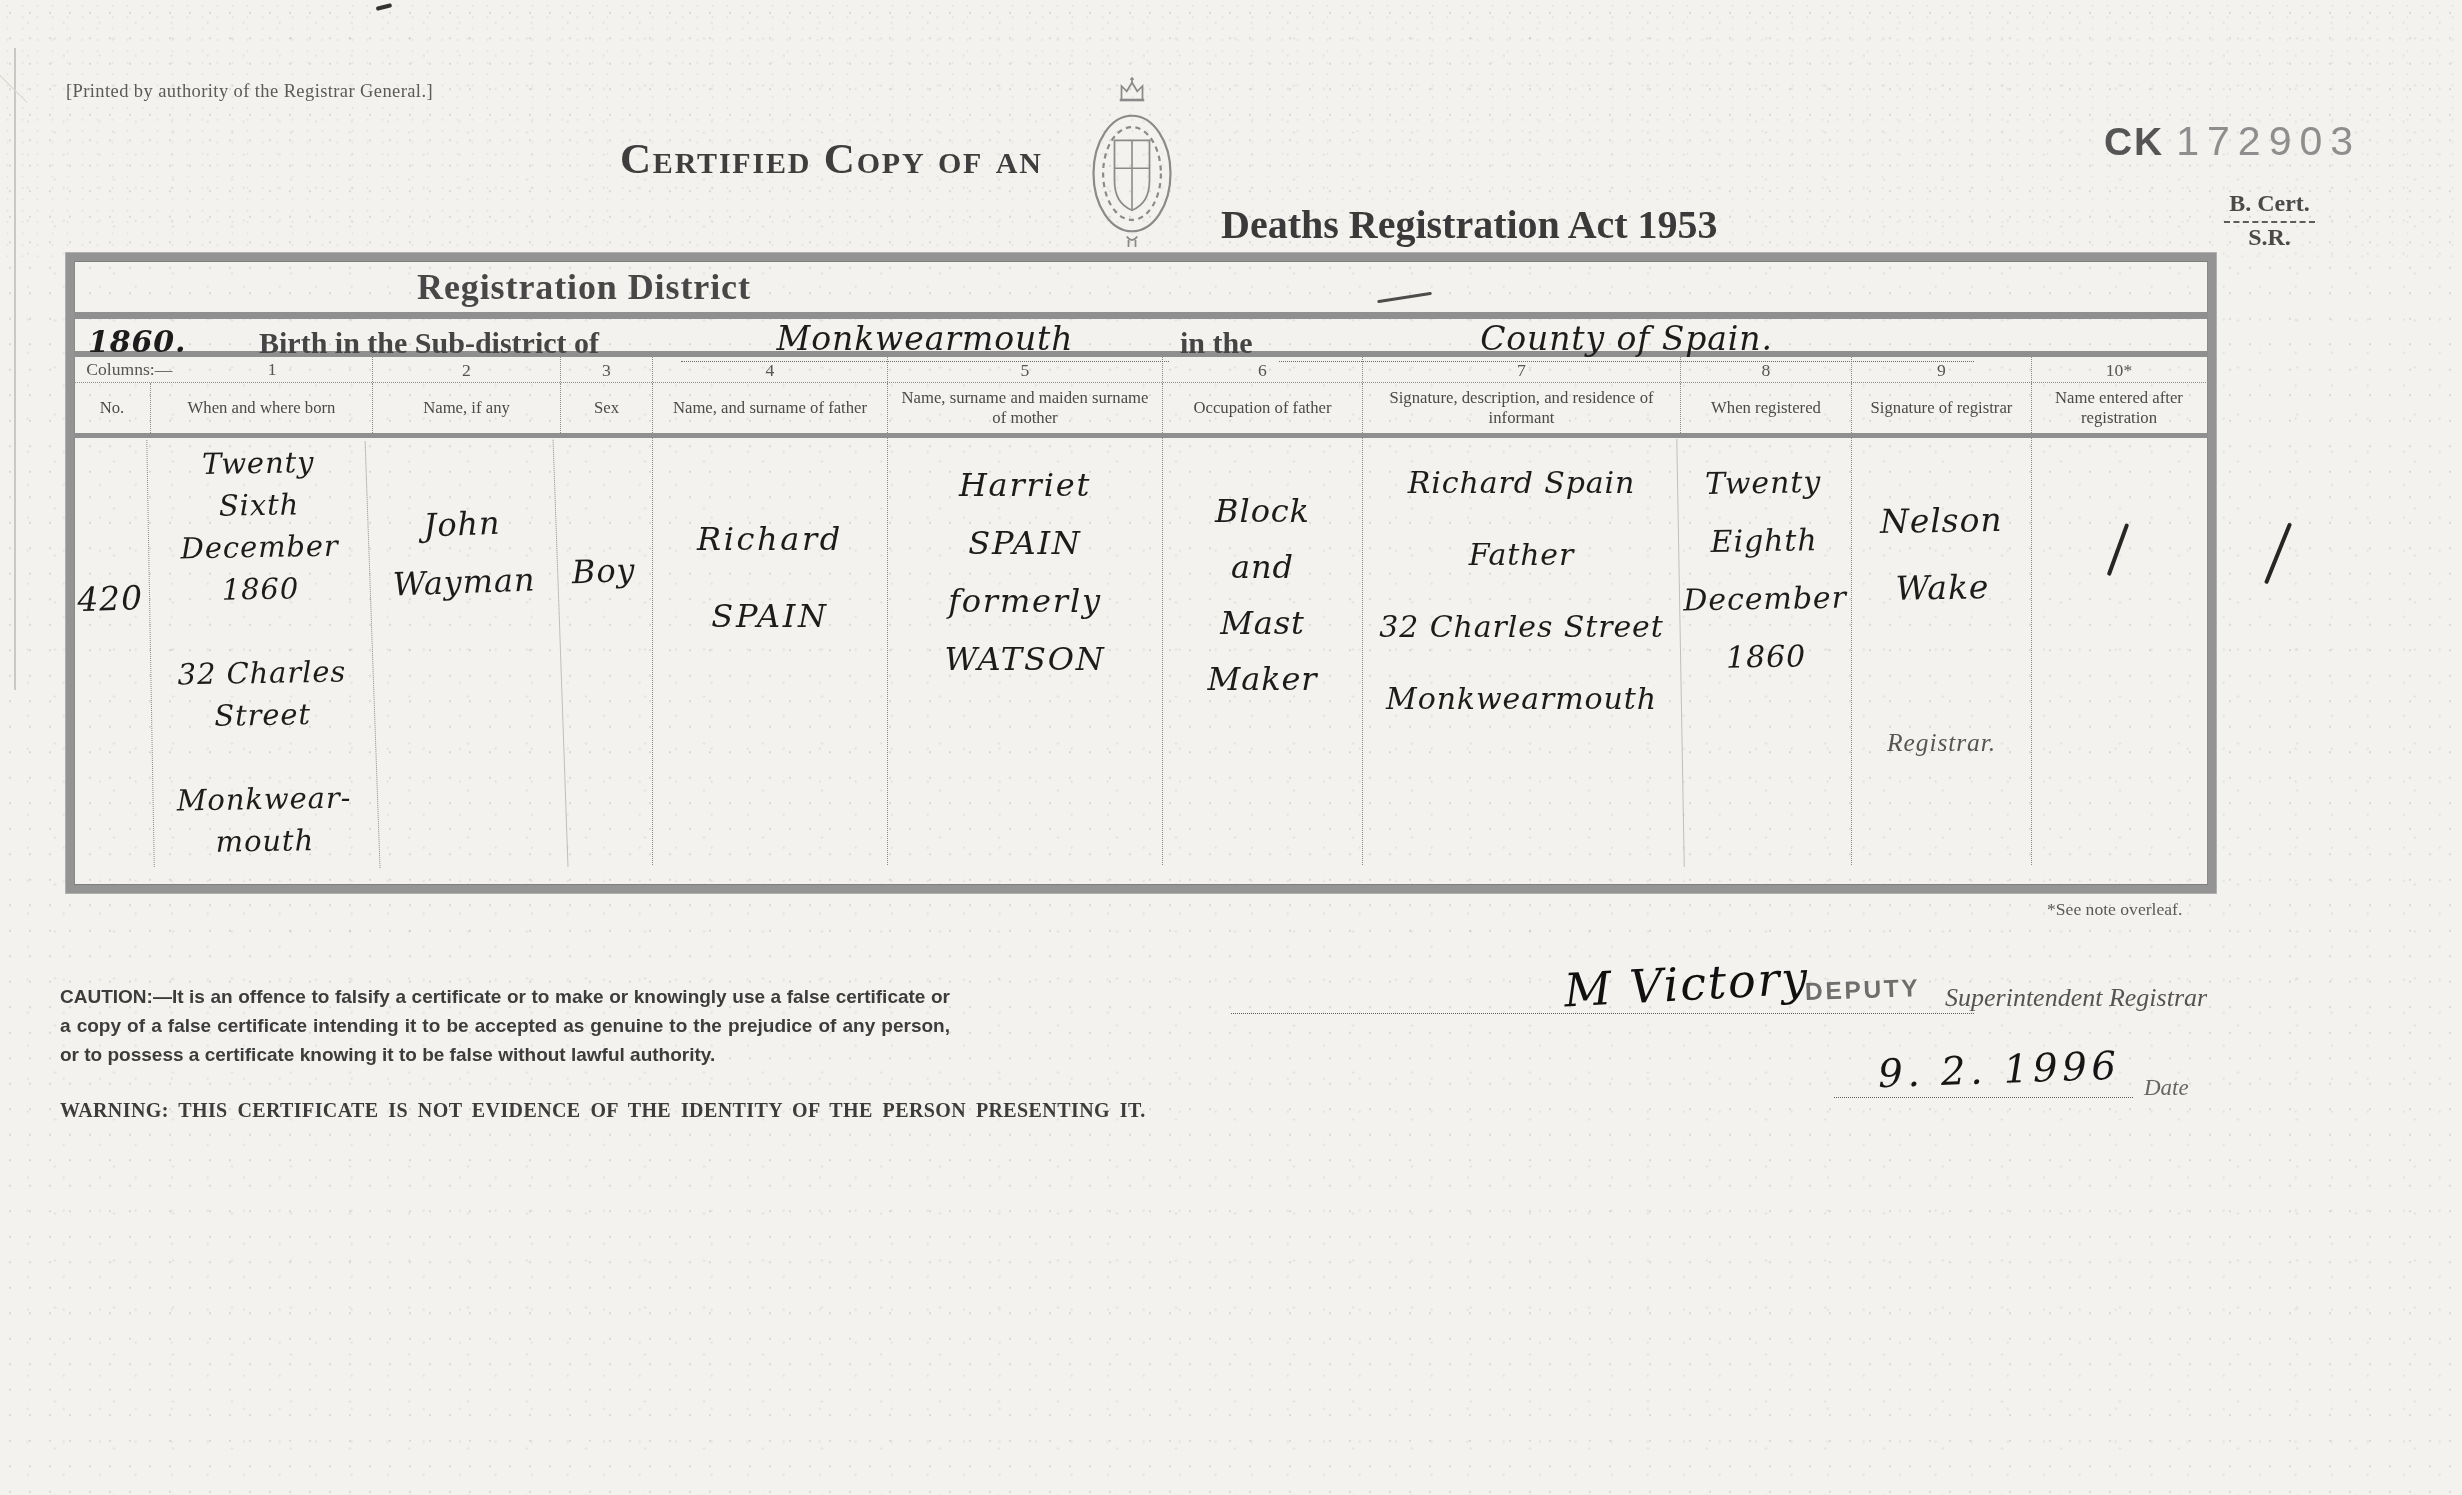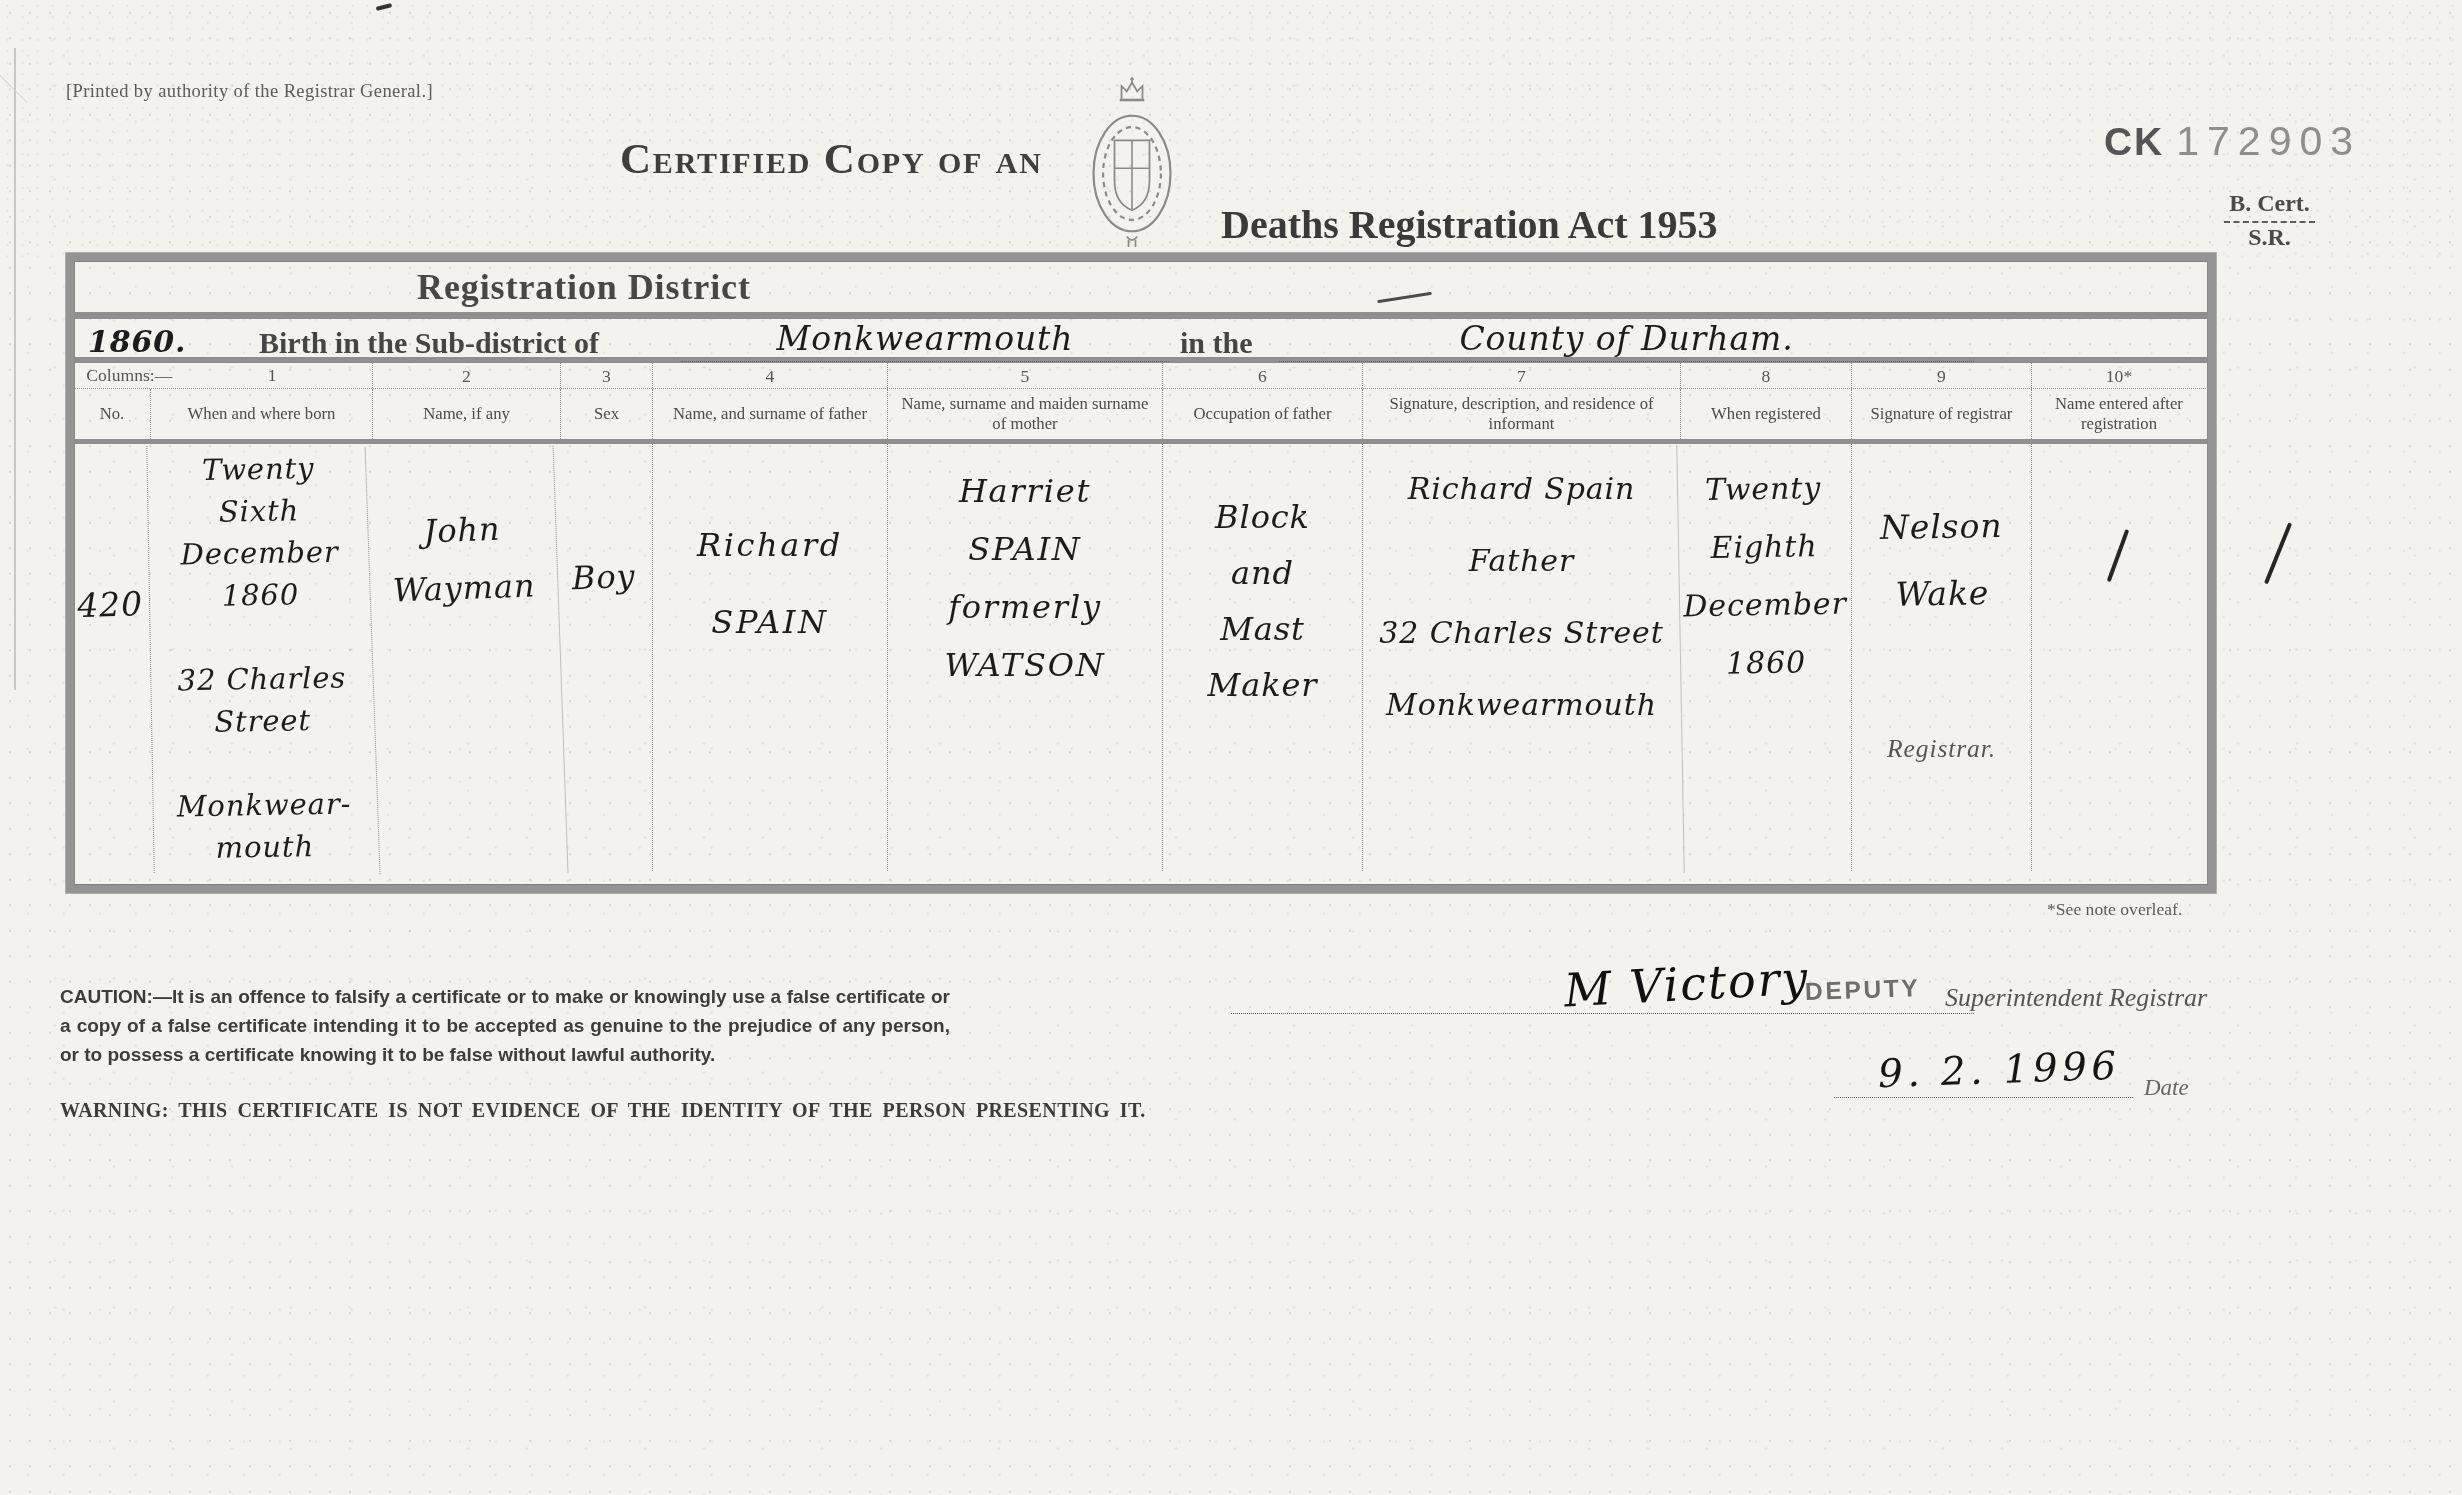--- a/index.html
+++ b/index.html
@@ -43,21 +43,21 @@
   .certref .l1{display:inline-block;border-bottom:2.6px dashed #5c5c5c;padding:0 5.3px 3.5px 5.3px;}
   .certref .l2{display:block;margin-top:1.8px;}
 
   
   .frame{position:absolute;left:66px;top:253px;width:2150px;height:640px;box-sizing:border-box;
     border:8.8px solid #949494;box-shadow:inset 0 0 0 0.9px #7e7e7e, 0 0 0 0.9px #a8a8a8;}
   .rowrd{height:58px;box-sizing:border-box;border-bottom:7px solid #8f8f8f;position:relative;}
   .rd-head{position:absolute;left:343px;top:5.3px;font-size:36px;font-weight:bold;color:#474747;letter-spacing:0.9px;}
   .rd-dash{position:absolute;left:1303px;top:35px;width:55px;height:2.6px;background:#4c4c4c;transform:rotate(-9deg);border-radius:1.8px;}
 
-  .rowsd{height:44px;box-sizing:border-box;border-bottom:6.2px solid #8f8f8f;position:relative;
+  .rowsd{height:38px;box-sizing:border-box;border-bottom:6.2px solid #8f8f8f;position:relative;
     font-size:30px;font-weight:bold;color:#454545;}
   .sd-year{position:absolute;left:14px;top:5.3px;letter-spacing:12.3px;}
   .sd-label{position:absolute;left:185px;top:7px;}
   .sd-line1{position:absolute;left:607px;top:0;width:488px;height:42px;border-bottom:1.8px dotted #6a6a6a;text-align:center;}
   .sd-inthe{position:absolute;left:1106px;top:7px;}
   .sd-line2{position:absolute;left:1205px;top:0;width:695px;height:42px;border-bottom:1.8px dotted #6a6a6a;text-align:center;}
 
   .grid{display:grid;grid-template-columns:76px 222px 188px 92px 235px 275px 200px 318px 171px 180px 175px;}
   .grid .col{box-sizing:border-box;}
   .grid .col + .col{border-left:1.8px dotted #8b8b8b;}
@@ -156,21 +156,21 @@
     <div class="rowrd">
       <span class="rd-head">Registration District</span>
       <span class="rd-dash"></span>
     </div>
 
     <div class="rowsd">
       <span class="sd-year hw">1860.</span>
       <span class="sd-label">Birth in the Sub-district of</span>
       <span class="sd-line1 hw" style="font-size:33px;font-weight:normal;">Monkwearmouth</span>
       <span class="sd-inthe">in the</span>
-      <span class="sd-line2 hw" style="font-size:33px;font-weight:normal;">County of Durham.</span>
+      <span class="sd-line2 hw" style="font-size:33px;font-weight:normal;">County of Spain.</span>
     </div>
 
     <div class="grid rownum">
       <div class="col colspan2" style="grid-column:1 / 3;">
         <span class="lbl">Columns:—</span>
         <span class="n1">1</span>
       </div>
       <div class="col">2</div>
       <div class="col">3</div>
       <div class="col">4</div>

